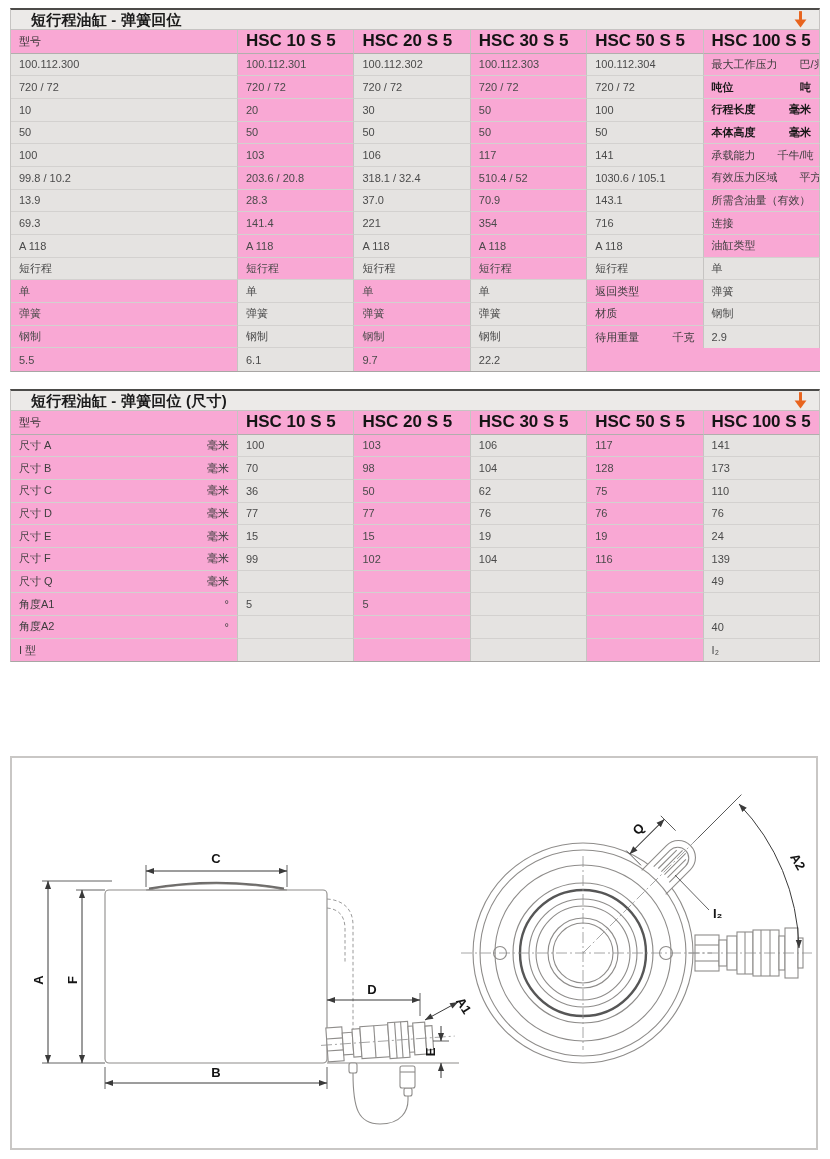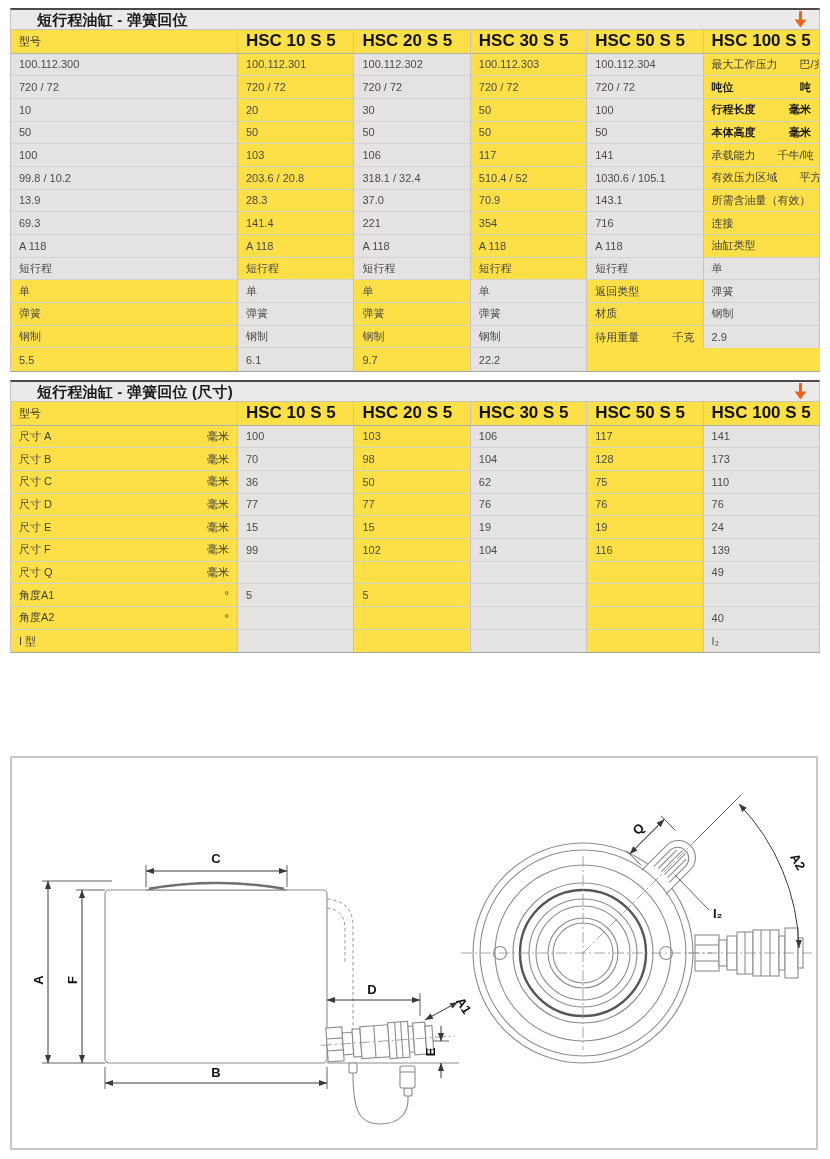--- a/index.html
+++ b/index.html
@@ -3,35 +3,35 @@
 <meta charset="utf-8">
 <style>
   html,body{margin:0;padding:0;}
   body{
     width:830px;height:1159px;position:relative;background:#ffffff;
     font-family:"Liberation Sans","DejaVu Sans",sans-serif;
     -webkit-font-smoothing:antialiased;
   }
   .tbl{position:absolute;left:10px;width:810px;box-sizing:border-box;}
   #tbl0{top:8px;}
-  #tbl1{top:380px;}
+  #tbl1{top:389px;}
   .tbl-title-bar{
     display:flex;justify-content:space-between;align-items:center;
     height:19px;background:#ECEAE8;
     border-top:2px solid #4C4B49;
     border-left:1px solid #C6C4C2;border-right:1px solid #C6C4C2;border-bottom:1px solid #C6C4C2;
     padding:0 12px 0 8px;box-sizing:content-box;
   }
-  .tbl-title{margin:18px;font-size:15px;font-weight:bold;color:#1b1b1b;line-height:1;letter-spacing:.2px;}
+  .tbl-title{margin:12px;font-size:15px;font-weight:bold;color:#1b1b1b;line-height:1;letter-spacing:.2px;}
   .dl-arrow{width:13px;height:17px;display:block;}
   .tbl-grid{
     display:grid;grid-template-columns:227px repeat(5,1fr);
     border-left:1px solid #C6C4C2;
     border-bottom:1px solid #A8A6A4;
-    background:#fde047;
+    background:#f9a8d4;
   }
   .c{
     box-sizing:border-box;display:flex;align-items:center;
     border-right:1px solid #C6C4C2;border-bottom:1px solid #D3D1CF;
     height:22.7px;padding:0 8px;font-size:11px;color:#4a4a4a;overflow:hidden;white-space:nowrap;
   }
   .hdr{height:23.5px;border-bottom:1px solid #B1AFAD;color:#2e2e2e;}
   .hdr.model{font-weight:bold;font-size:17px;color:#141414;}
   .lbl{justify-content:space-between;color:#3d3d3d;}
   .lbl .lab{white-space:nowrap;}

